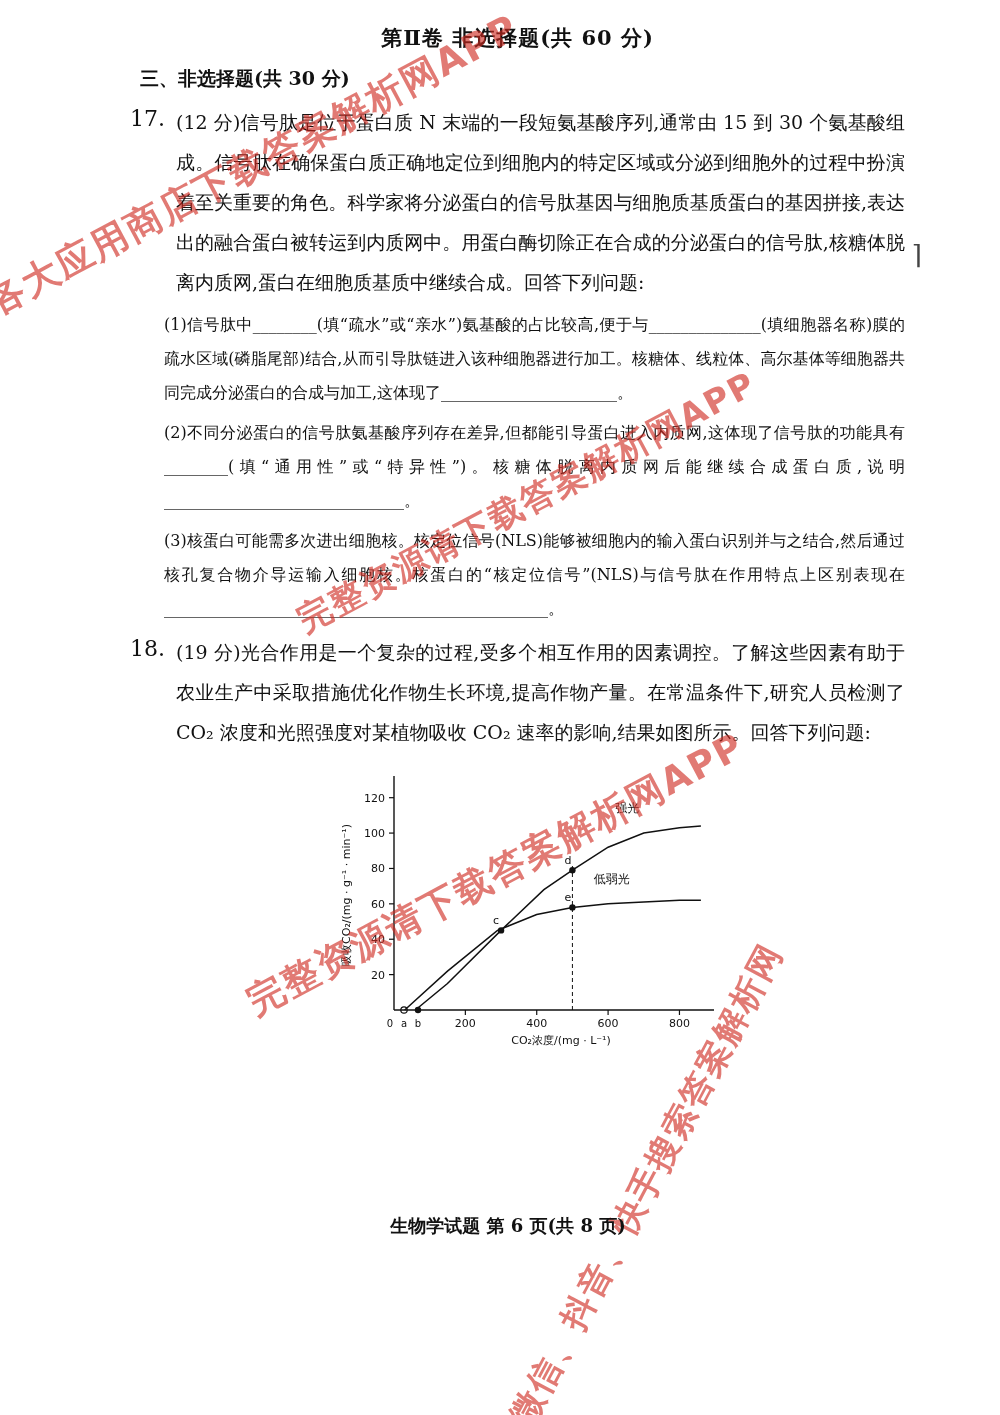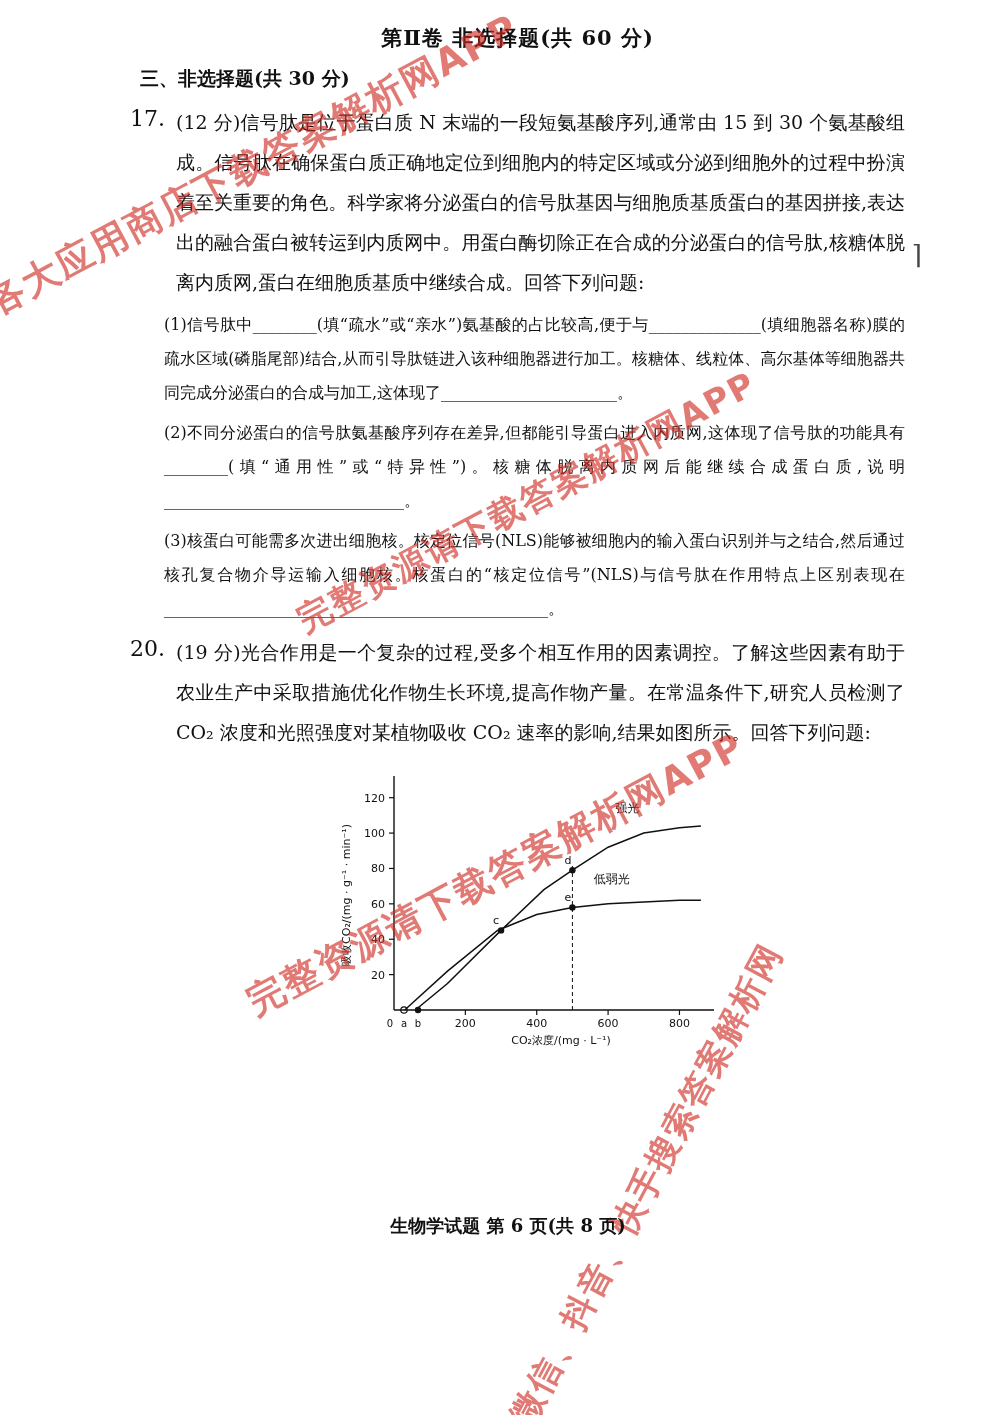--- a/index.html
+++ b/index.html
@@ -120,21 +120,21 @@
 
   <div class="q">
     <div class="q-num">17.</div>
     <div class="q-body">(12 分)信号肽是位于蛋白质 N 末端的一段短氨基酸序列,通常由 15 到 30 个氨基酸组成。信号肽在确保蛋白质正确地定位到细胞内的特定区域或分泌到细胞外的过程中扮演着至关重要的角色。科学家将分泌蛋白的信号肽基因与细胞质基质蛋白的基因拼接,表达出的融合蛋白被转运到内质网中。用蛋白酶切除正在合成的分泌蛋白的信号肽,核糖体脱离内质网,蛋白在细胞质基质中继续合成。回答下列问题:</div>
   </div>
   <div class="sub">(1)信号肽中________(填“疏水”或“亲水”)氨基酸的占比较高,便于与______________(填细胞器名称)膜的疏水区域(磷脂尾部)结合,从而引导肽链进入该种细胞器进行加工。核糖体、线粒体、高尔基体等细胞器共同完成分泌蛋白的合成与加工,这体现了______________________。</div>
   <div class="sub">(2)不同分泌蛋白的信号肽氨基酸序列存在差异,但都能引导蛋白进入内质网,这体现了信号肽的功能具有________(填“通用性”或“特异性”)。核糖体脱离内质网后能继续合成蛋白质,说明______________________________。</div>
   <div class="sub">(3)核蛋白可能需多次进出细胞核。核定位信号(NLS)能够被细胞内的输入蛋白识别并与之结合,然后通过核孔复合物介导运输入细胞核。核蛋白的“核定位信号”(NLS)与信号肽在作用特点上区别表现在________________________________________________。</div>
 
   <div class="q">
-    <div class="q-num">20.</div>
+    <div class="q-num">18.</div>
     <div class="q-body">(19 分)光合作用是一个复杂的过程,受多个相互作用的因素调控。了解这些因素有助于农业生产中采取措施优化作物生长环境,提高作物产量。在常温条件下,研究人员检测了 CO₂ 浓度和光照强度对某植物吸收 CO₂ 速率的影响,结果如图所示。回答下列问题:</div>
   </div>
 
   <div class="chart-wrap">
     <svg id="chart-svg" width="420" height="300" viewBox="0 0 420 300">
         <line x1="86" y1="248" x2="406" y2="248" stroke="#111" stroke-width="1.4"></line>
         <line x1="86" y1="248" x2="86" y2="14" stroke="#111" stroke-width="1.4"></line>
         <line x1="86" y1="212.6153846153846" x2="81" y2="212.6153846153846" stroke="#111" stroke-width="1.2"></line>
         <text x="77" y="216.6153846153846" text-anchor="end" font-size="11" font-family="DejaVu Sans, sans-serif" fill="#111">20</text>
         <line x1="86" y1="177.23076923076923" x2="81" y2="177.23076923076923" stroke="#111" stroke-width="1.2"></line>

